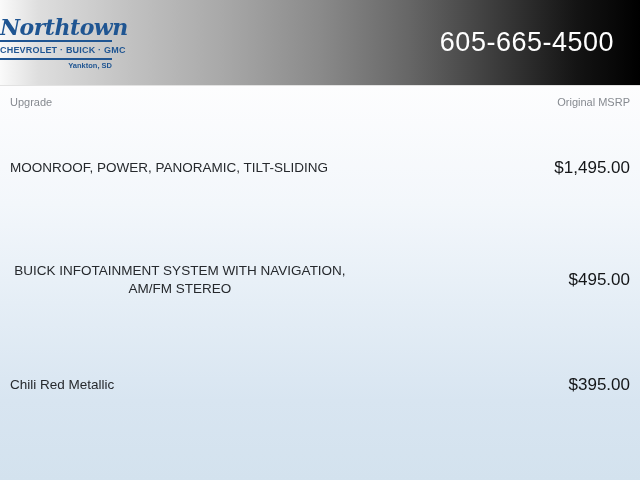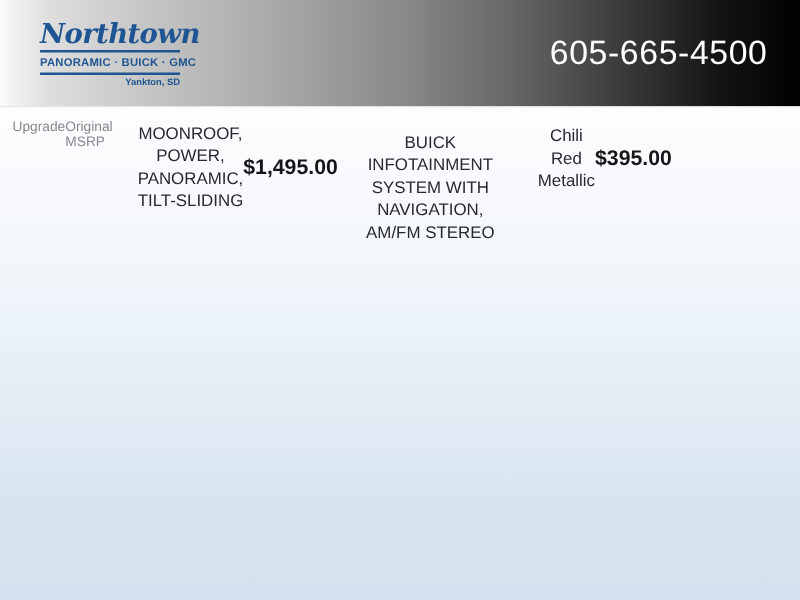--- a/index.html
+++ b/index.html
@@ -18,21 +18,21 @@
     display: flex;
     align-items: center;
     justify-content: space-between;
     background: linear-gradient(90deg,
       #fafafa 0%, #dedede 6%, #c2c2c2 20%, #a8a8a8 35%,
       #8a8a8a 50%, #666666 64%, #3a3a3a 78%, #141414 90%, #000 100%);
     border-bottom: 1px solid #e2e2e2;
     box-sizing: border-box;
   }
   .logo {
-    margin-left: 32px;
+    margin-left: 0;
     width: 112px;
     color: #1f5592;
     user-select: none;
   }
   .logo-script {
     font-family: "DejaVu Serif", serif;
     font-style: italic;
     font-weight: bold;
     font-size: 22px;
     line-height: 24px;
@@ -61,21 +61,21 @@
     margin-right: 26px;
     letter-spacing: 0.5px;
     white-space: nowrap;
     text-align: right;
   }
 
   
   .content {
     flex: 1 1 auto;
     display: flex;
-    flex-direction: row;
+    flex-direction: column;
     background: linear-gradient(180deg,
       #fdfdfe 0%, #f3f7fb 30%, #e5eef6 55%, #d8e5f1 80%, #d3e2ee 100%);
   }
   .col-headers {
     height: 34px;
     flex: 0 0 34px;
     box-sizing: border-box;
     padding: 10px 10px 0 10px;
     display: flex;
     justify-content: space-between;
@@ -85,30 +85,30 @@
   .row {
     display: flex;
     justify-content: space-between;
     align-items: center;
     padding: 0 10px;
     box-sizing: border-box;
     text-align: center;
   }
   .row1 { height: 96px; flex: 0 0 96px; }
   .row2 { height: 128px; flex: 0 0 128px; }
-  .row3 { height: 82px; flex: 0 0 82px; margin-left: 12px; }
+  .row3 { height: 82px; flex: 0 0 82px; }
   .row .label {
     font-size: 13.5px;
     color: #26292d;
     max-width: 340px;
     line-height: 18px;
   }
   .row .price {
     font-size: 17px;
-    font-weight: bold;
+    font-weight: normal;
     color: #141618;
     white-space: nowrap;
   }
   .footnote {
     flex: 1 1 auto;
     padding: 13px 10px 0 8px;
     font-size: 10px;
     font-style: italic;
     color: #3a434d;
     line-height: 12px;
@@ -116,41 +116,42 @@
 </style>
 </head>
 <body>
 
 <div class="page">
 
   <header class="topbar">
     <div class="logo">
       <div class="logo-script">Northtown</div>
       <div class="logo-underline"></div>
-      <div class="logo-brands">PANORAMIC · BUICK · GMC</div>
+      <div class="logo-brands">CHEVROLET · BUICK · GMC</div>
       <div class="logo-rule"></div>
       <div class="logo-loc">Yankton, SD</div>
     </div>
     <div class="phone">605-665-4500</div>
   </header>
 
   <main class="content">
 
     <div class="col-headers">
       <span>Upgrade</span>
       <span>Original MSRP</span>
     </div>
 
     <div class="row row1">
       <div class="label">MOONROOF, POWER, PANORAMIC, TILT-SLIDING</div>
       <div class="price">$1,495.00</div>
     </div>
 
     <div class="row row2">
       <div class="label">BUICK INFOTAINMENT SYSTEM WITH NAVIGATION, AM/FM STEREO</div>
+      <div class="price">$495.00</div>
     </div>
 
     <div class="row row3">
       <div class="label">Chili Red Metallic</div>
       <div class="price">$395.00</div>
     </div>
 
 
   </main>
 </div>

